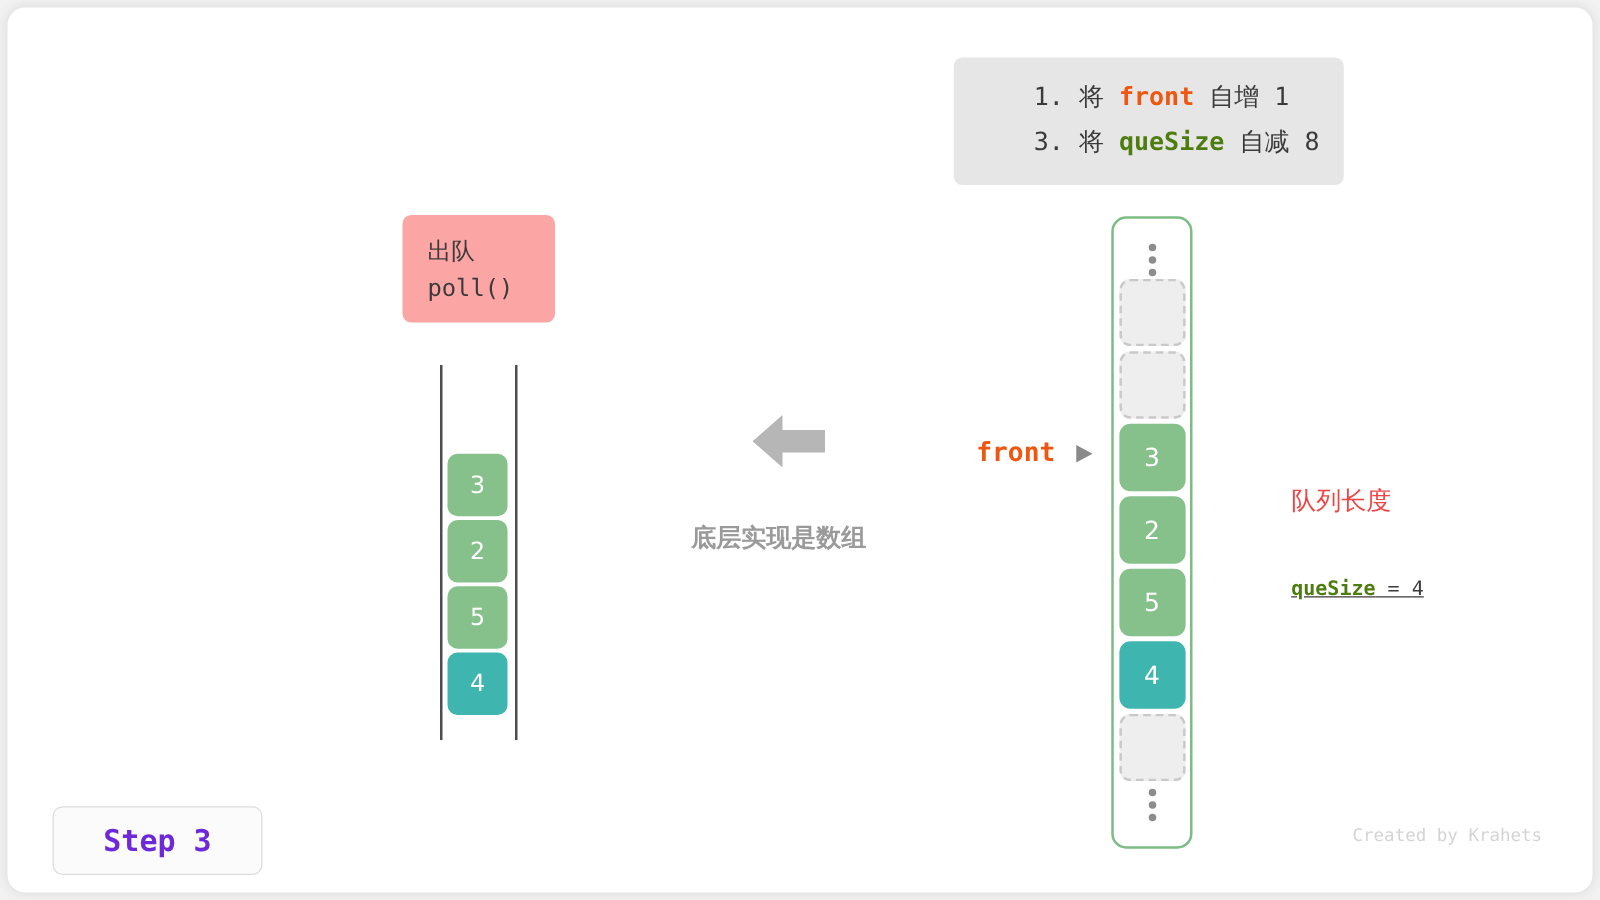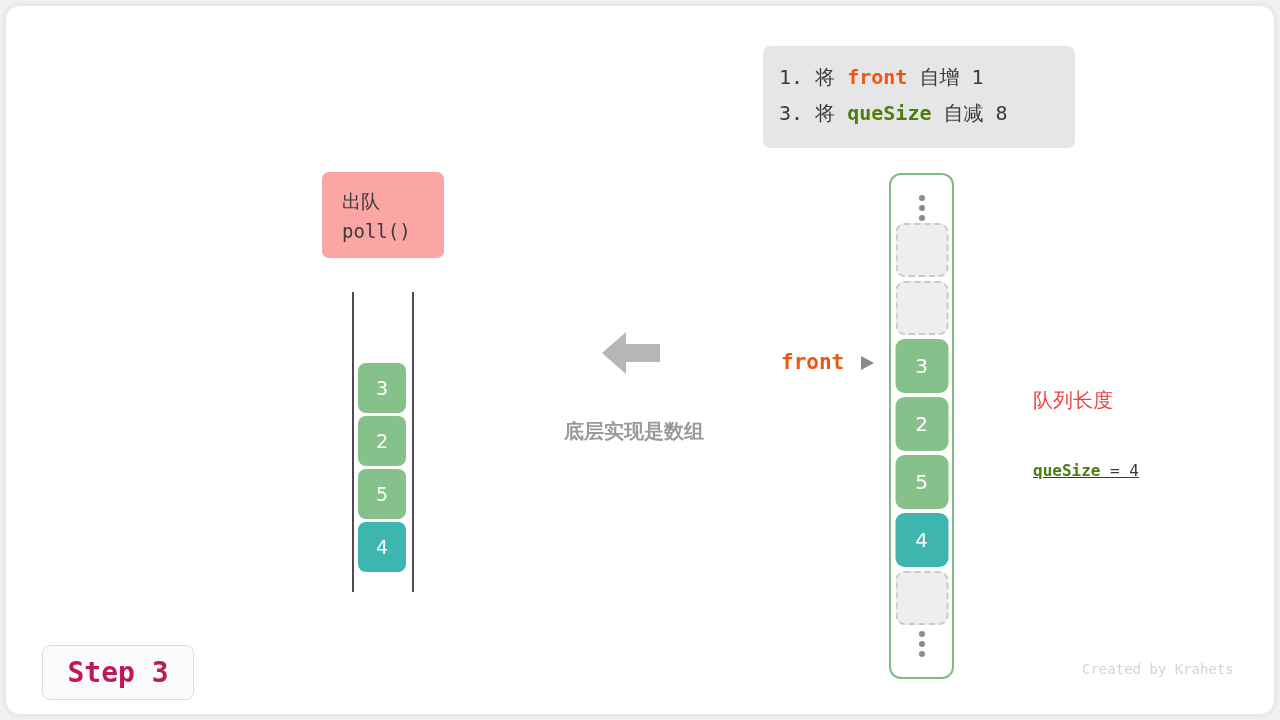--- a/index.html
+++ b/index.html
@@ -41,20 +41,21 @@
     border-radius: 7px;
     box-sizing: border-box;
     padding: 13px 0 0 16px;
   }
   .note-line {
     font-family: "DejaVu Sans Mono", "Liberation Mono", monospace;
     font-size: 20px;
     line-height: 36px;
     color: #3a3a3a;
     white-space: pre;
+    margin-left: 48px;
   }
   .kw-front { color: #ef5610; font-weight: bold; }
   .kw-size  { color: #4d7c0f; font-weight: bold; }
 
   
   .poll-box {
     position: absolute;
     left: 316px;
     top: 166px;
     width: 122px;
@@ -113,21 +114,21 @@
   
   .mid-arrow {
     position: absolute;
     left: 596px;
     top: 322px;
     width: 58px;
     height: 50px;
   }
   .mid-caption {
     position: absolute;
-    left: 528px;
+    left: 517px;
     top: 409px;
     width: 200px;
     text-align: center;
     font-family: Liberation Sans, sans-serif;
     font-size: 20px;
     font-weight: bold;
     line-height: 33px;
     color: #9a9a9a;
     white-space: pre;
   }
@@ -227,33 +228,33 @@
     color: #3a3a3a;
     line-height: 36px;
     text-decoration: underline;
   }
 
   
   .step-badge {
     position: absolute;
     left: 36px;
     top: 639px;
-    width: 152px;
+    width: 168px;
     height: 55px;
     background: #fbfbfb;
     border: 1px solid #dcdcdc;
     border-radius: 8px;
     box-sizing: border-box;
     display: flex;
     align-items: center;
     justify-content: center;
     font-family: "DejaVu Sans Mono", "Liberation Mono", monospace;
-    font-size: 28px;
+    font-size: 24px;
     font-weight: bold;
-    color: #be185d;
+    color: #6d28d9;
   }
 
   
   .credit {
     position: absolute;
     left: 1076px;
     top: 655px;
     font-family: "DejaVu Sans Mono", "Liberation Mono", monospace;
     font-size: 14px;
     color: #d4d4d4;

